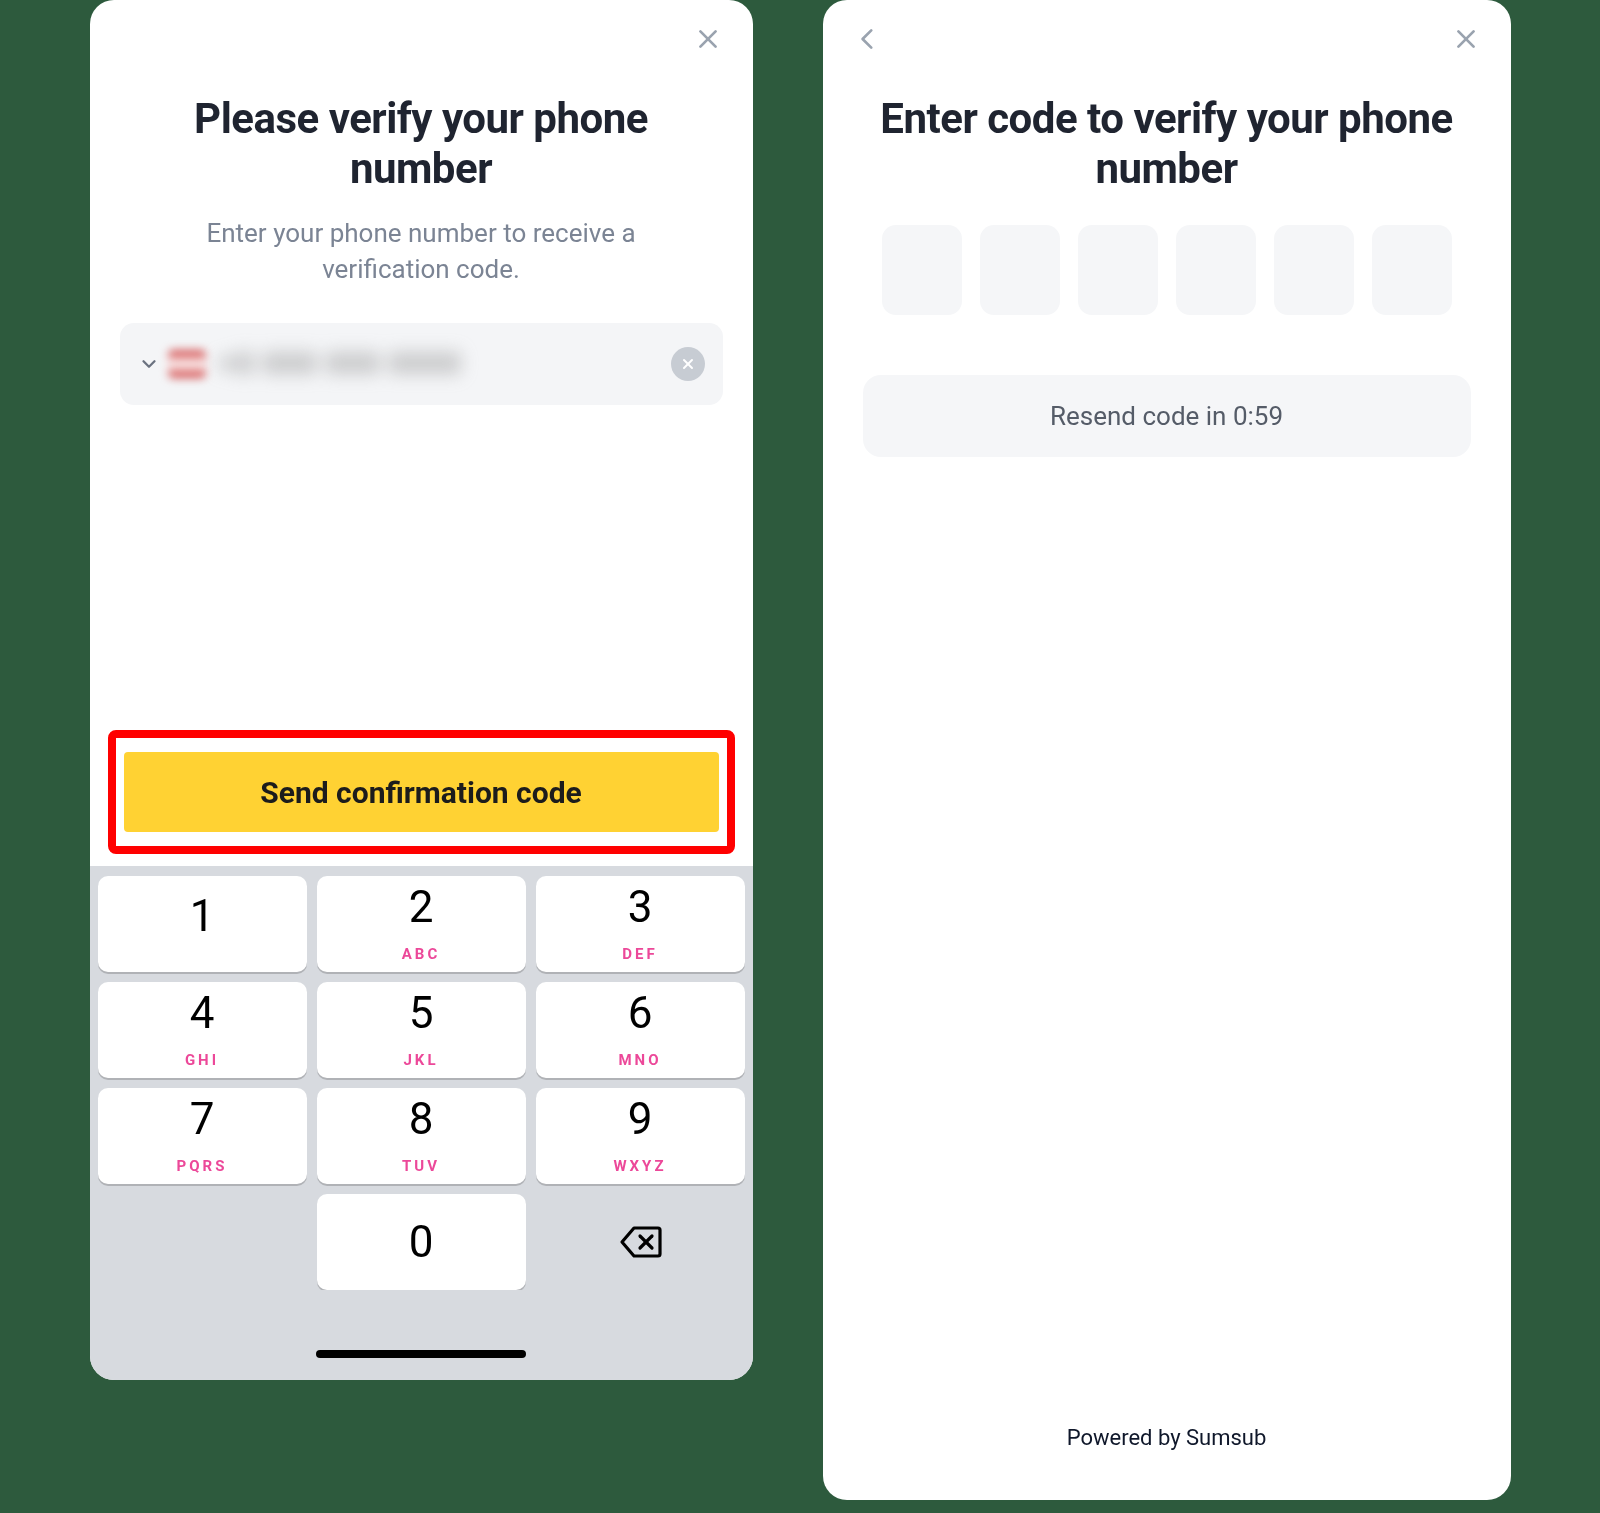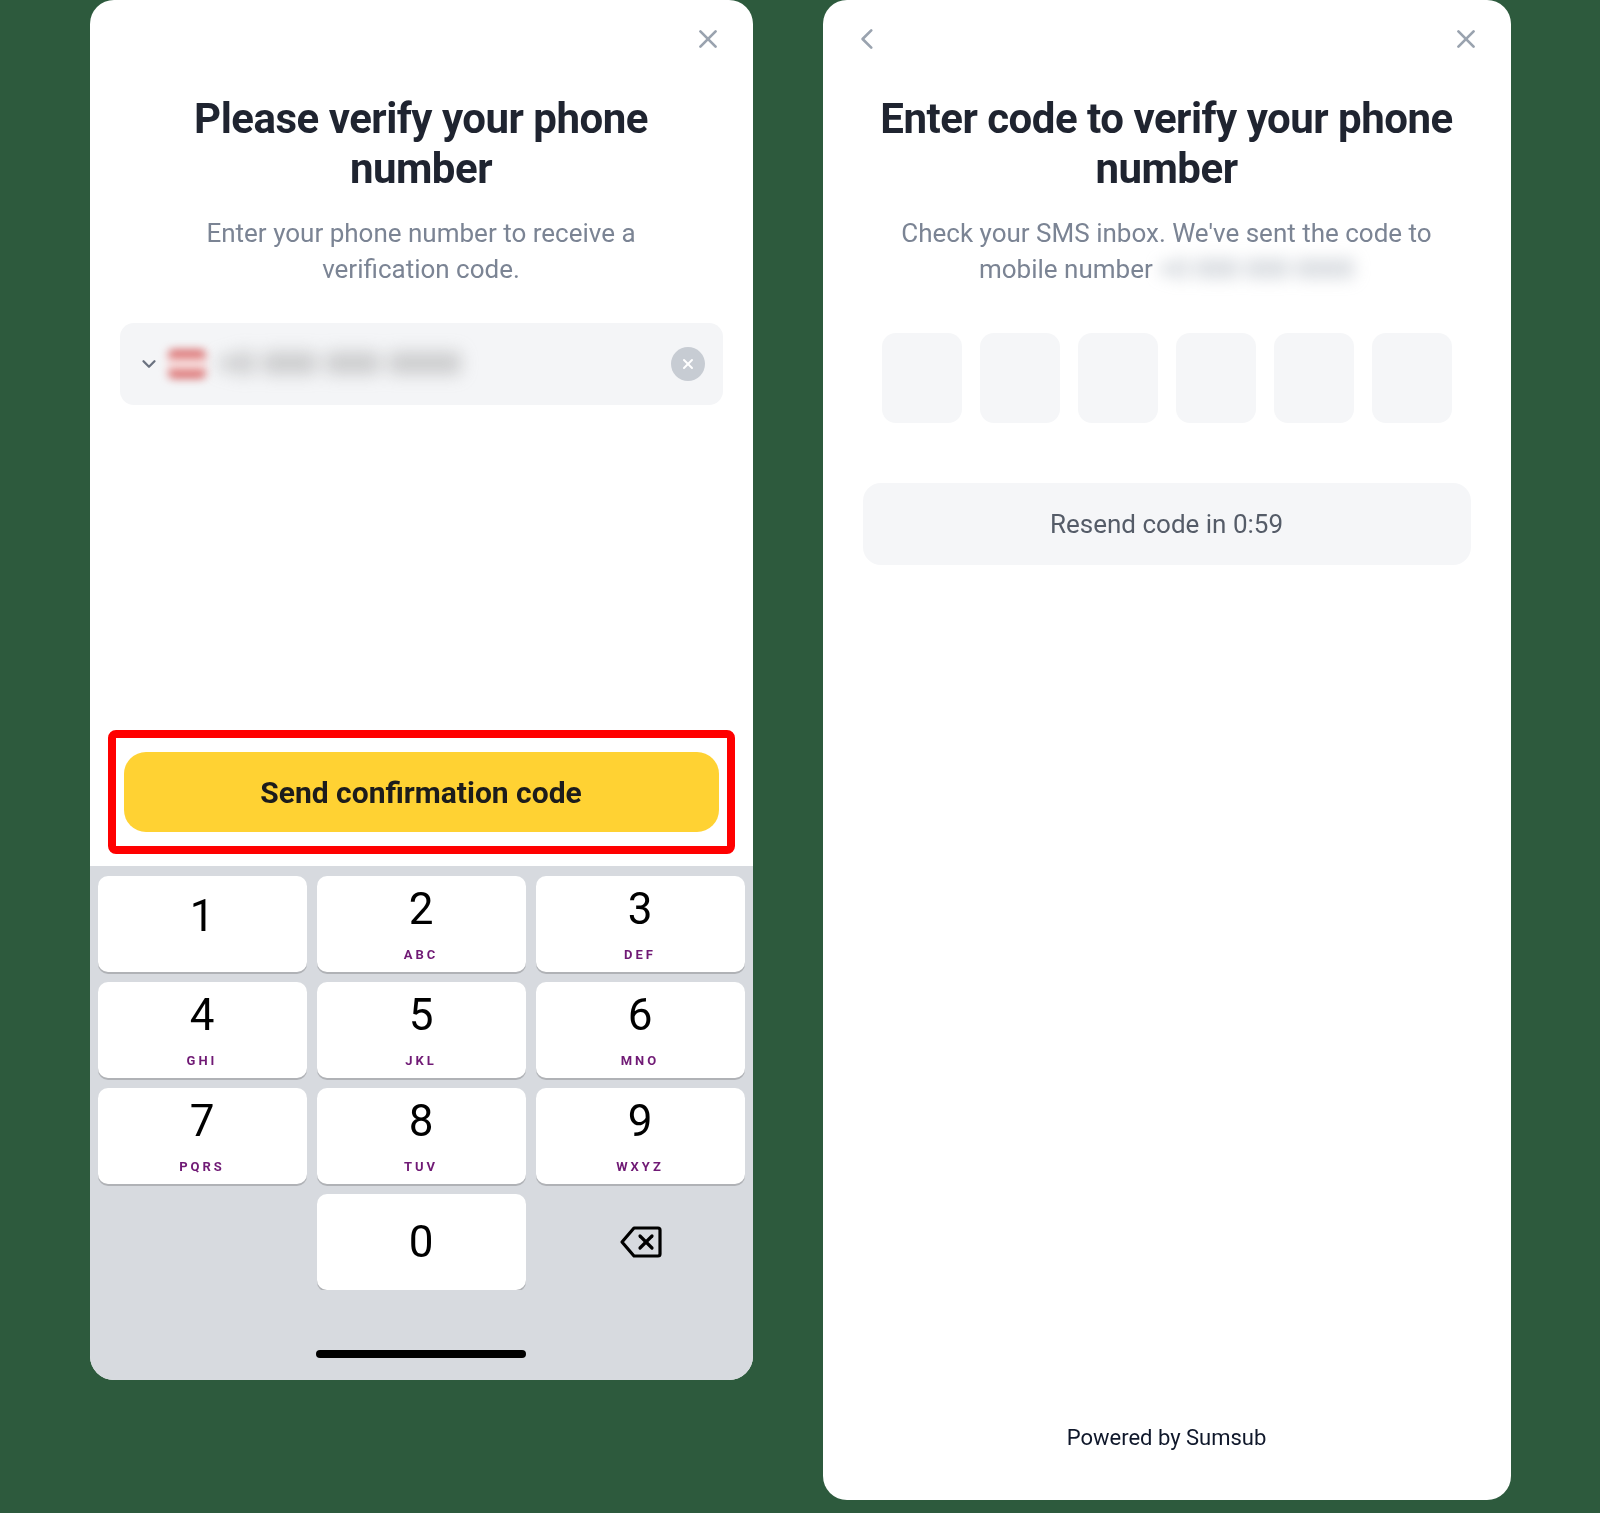--- a/index.html
+++ b/index.html
@@ -102,21 +102,21 @@
   
   .highlight-box {
     margin: 0 18px 12px;
     border: 8px solid #ff0000;
     border-radius: 8px;
     padding: 14px 8px;
   }
   .left-flex { flex:1; }
   .send-btn {
     background: #ffd233;
-    border-radius: 22px;
+    border-radius: 4px;
     height: 80px;
     display:flex;align-items:center;justify-content:center;
     font-size: 30px;
     font-weight: 700;
     color: #1c1c1c;
     cursor:pointer;
   }
 
   
   .keypad {
@@ -128,21 +128,21 @@
   .key {
     flex:1;
     background:#fff;
     border-radius: 10px;
     height: 96px;
     display:flex;flex-direction:column;align-items:center;justify-content:center;
     box-shadow: 0 2px 0 rgba(0,0,0,0.18);
     cursor:pointer;
   }
   .key .digit { font-size: 44px; font-weight: 400; color:#000; line-height:1; }
-  .key .letters { font-size: 13px; font-weight:700; letter-spacing:3px; color:#701a75; margin-top:16px; }
+  .key .letters { font-size: 15px; font-weight:700; letter-spacing:3px; color:#ec4899; margin-top:16px; }
   .key.blank { background:transparent; box-shadow:none; cursor:default; }
   .key.backspace { background:transparent; box-shadow:none; }
   .key.backspace svg { width:48px; height:48px; color:#000; }
 
   .homebar-area {
     background:#d7dadf;
     height: 90px;
     display:flex;align-items:flex-end;justify-content:center;
     padding-bottom: 22px;
   }
@@ -290,23 +290,20 @@
     </span>
     <span class="close-x">
       <svg viewBox="0 0 24 24" stroke="currentColor" stroke-width="2.5" fill="none" stroke-linecap="round">
           <line x1="5" y1="5" x2="19" y2="19"></line>
           <line x1="19" y1="5" x2="5" y2="19"></line>
         </svg>
     </span>
   </div>
 
   <h1 class="title">Enter code to verify your phone number</h1>
-  <p class="subtitle">
-    <span>Check your SMS inbox. We've sent the code to mobile number </span><span class="blurred">+0 000 000 0000</span>
-  </p>
 
   <div class="code-row">
     <div class="code-box"></div>
     <div class="code-box"></div>
     <div class="code-box"></div>
     <div class="code-box"></div>
     <div class="code-box"></div>
     <div class="code-box"></div>
   </div>
 

